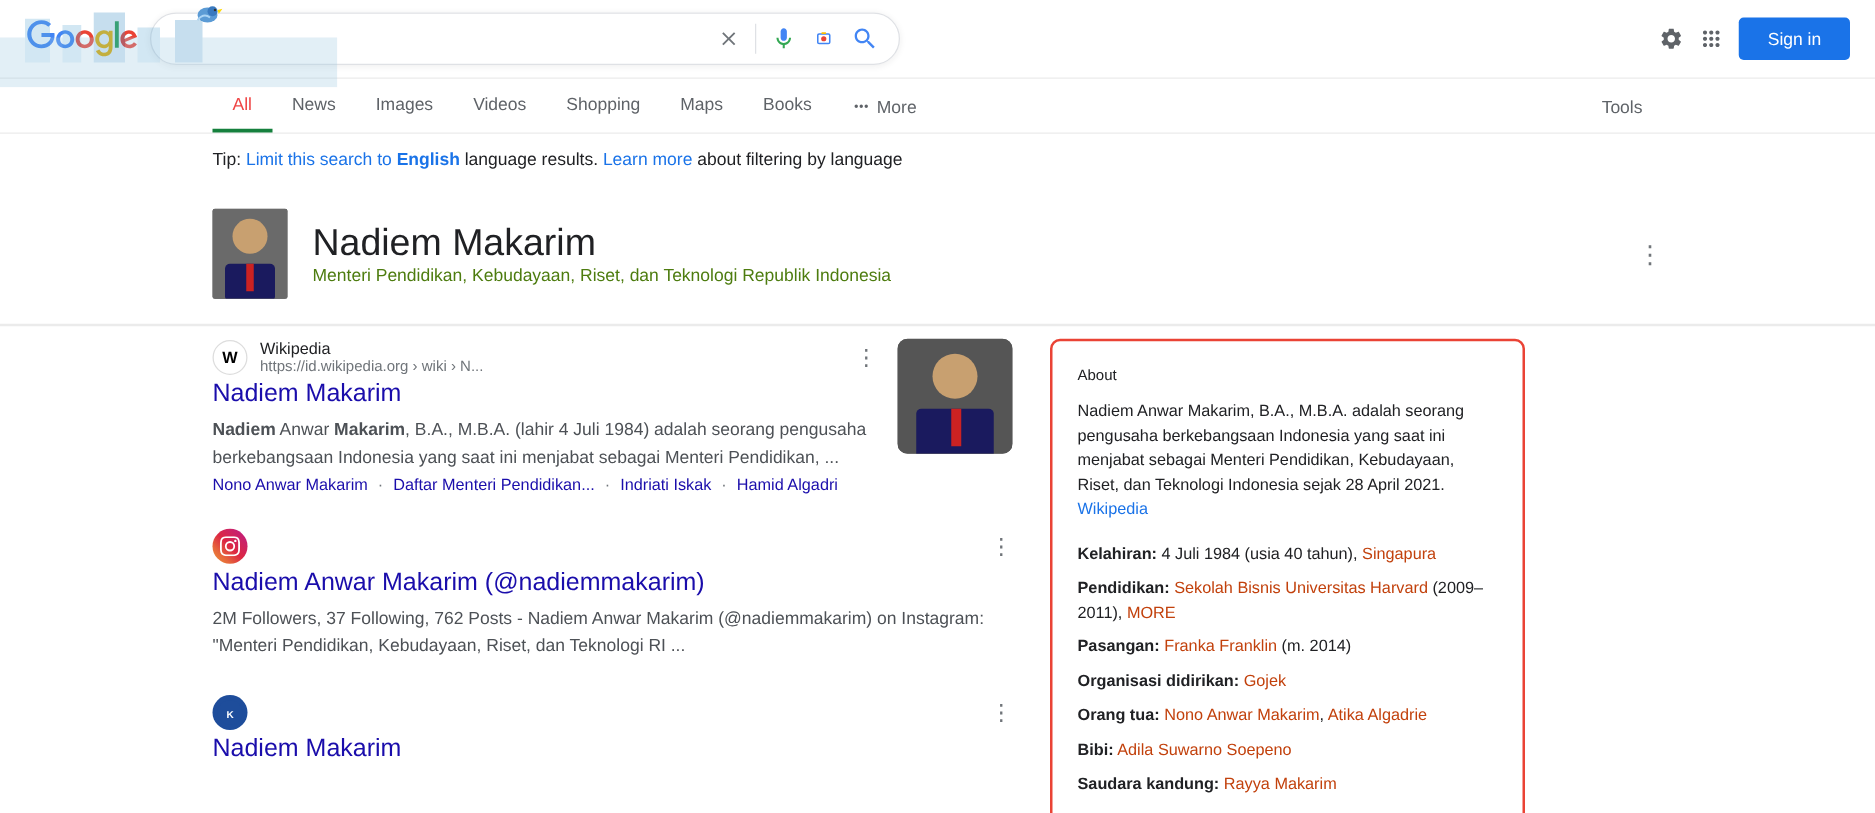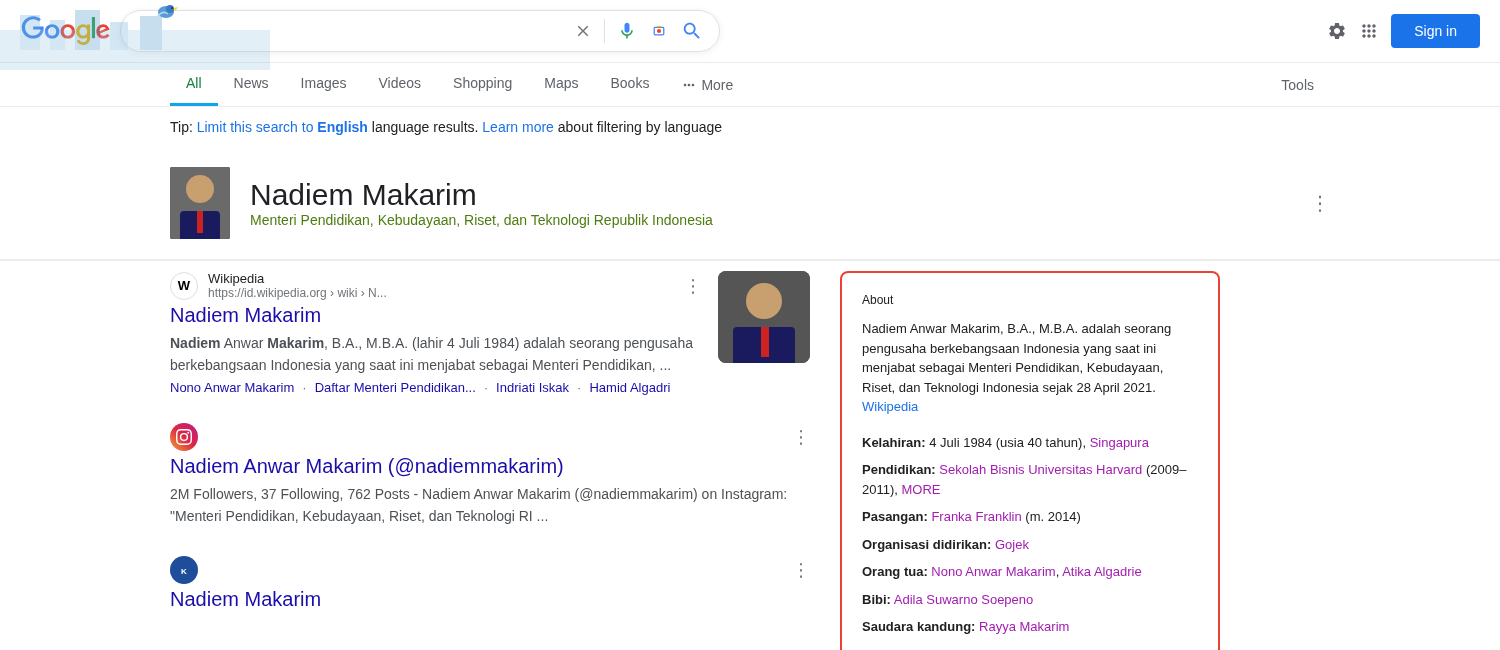--- a/index.html
+++ b/index.html
@@ -11,40 +11,40 @@
     .search-bar { display: flex; align-items: center; border: 1px solid #dfe1e5; border-radius: 24px; padding: 8px 16px; width: 600px; gap: 8px; box-shadow: 0 1px 6px rgba(32,33,36,.08); }
     .search-input { border: none; outline: none; font-size: 16px; flex: 1; color: #202124; }
     .search-icons { display: flex; align-items: center; gap: 12px; margin-left: auto; }
     .icon-btn { background: none; border: none; cursor: pointer; display: flex; align-items: center; justify-content: center; }
     .header-right { margin-left: auto; display: flex; align-items: center; gap: 12px; }
     .sign-in-btn { background: #1a73e8; color: #fff; border: none; border-radius: 4px; padding: 9px 23px; font-size: 14px; font-weight: 500; cursor: pointer; white-space: nowrap; }
 
     
     .nav-tabs { display: flex; align-items: center; padding: 0 170px; border-bottom: 1px solid #ebebeb; gap: 0; }
     .nav-tab { padding: 12px 16px; font-size: 14px; color: #5f6368; cursor: pointer; border-bottom: 3px solid transparent; white-space: nowrap; text-decoration: none; }
-    .nav-tab.active { color: #15803d; border-bottom: 3px solid #0ea5e9; }
+    .nav-tab.active { color: #ef4444; border-bottom: 3px solid #15803d; }
     .nav-tools { margin-left: auto; padding: 12px 16px; font-size: 14px; color: #5f6368; cursor: pointer; }
 
     
     .tip-bar { padding: 12px 170px; font-size: 14px; color: #202124; }
     .tip-bar a { color: #1a73e8; text-decoration: none; }
 
     
     .main { display: flex; padding: 10px 170px; gap: 30px; }
     .results { flex: 1; max-width: 640px; }
     .sidebar { width: 380px; flex-shrink: 0; }
 
     
     .knowledge-panel { border: 2px solid #ea4335; border-radius: 8px; padding: 20px; }
     .kp-title { font-size: 12px; font-weight: 400; margin-bottom: 12px; color: #202124; }
     .kp-desc { font-size: 13px; color: #202124; line-height: 1.5; margin-bottom: 16px; }
     .kp-desc a { color: #1a73e8; text-decoration: none; }
     .kp-row { margin-bottom: 8px; font-size: 13px; line-height: 1.5; }
     .kp-row b { color: #202124; }
-    .kp-row a { color: #a21caf; text-decoration: none; }
+    .kp-row a { color: #c2410c; text-decoration: none; }
 
     
     .person-header { display: flex; align-items: center; gap: 20px; padding: 20px 170px; border-bottom: 1px solid #ebebeb; }
     .person-info { flex: 1; }
     .person-name { font-size: 30px; font-weight: 400; color: #202124; }
     .person-title { font-size: 14px; color: #4d7c0f; }
     .person-more-icon { font-size: 20px; color: #70757a; cursor: pointer; }
 
     
     .result-item { margin-bottom: 28px; }

